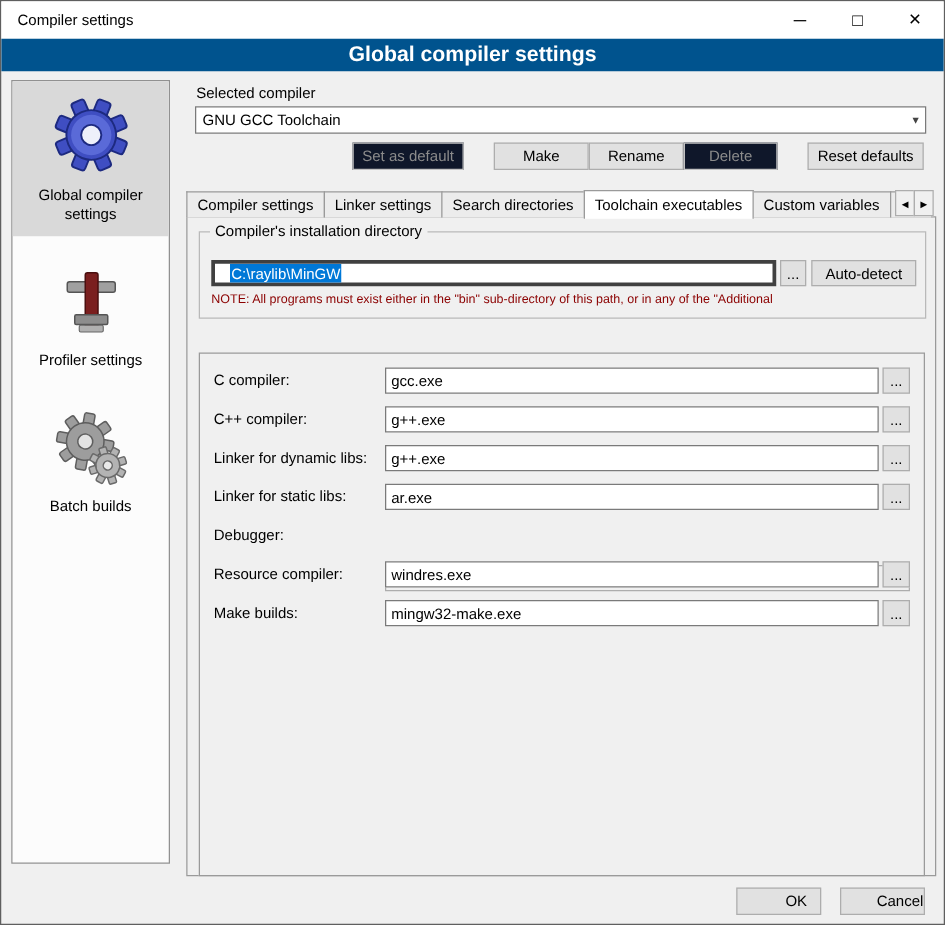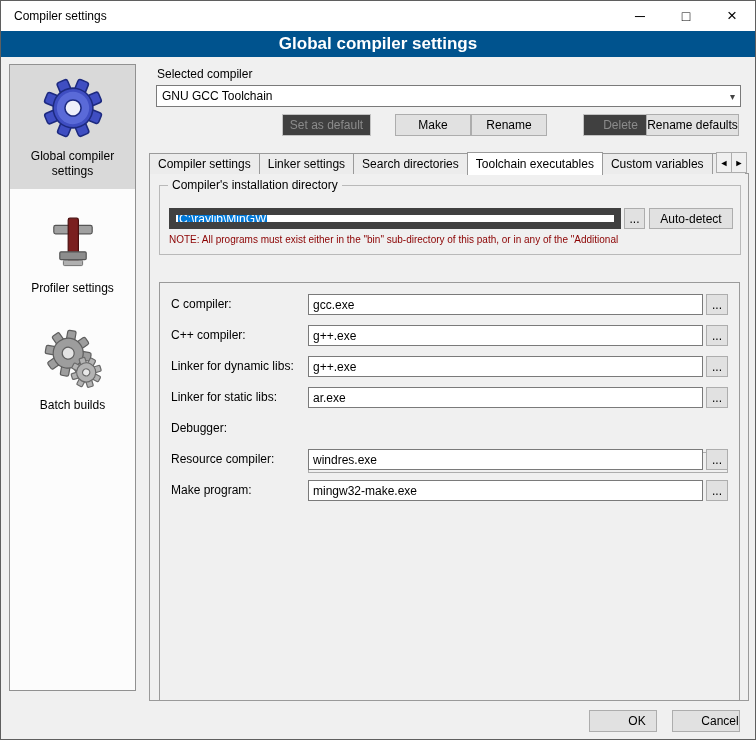--- a/index.html
+++ b/index.html
@@ -24,37 +24,37 @@
   .side-icon.small { width:60px; height:60px; }
   .side-label { text-align:center; font-size:12px; line-height:15px; }
 
   
   .static-label { position:absolute; font-size:12px; }
   .combo { position:absolute; height:22px; background:#fff; border:1px solid #7a7a7a; display:flex; align-items:center; padding:0 5px; cursor:default; }
   .combo .chev { margin-left:auto; font-size:10px; color:#444; }
   .combo.gray { background:#f0f0f0; border-color:#adadad;margin-top:34px; }
 
   .btn { position:absolute; height:22px; background:#e1e1e1; border:1px solid #adadad; font-size:12px; font-family:inherit; display:flex; align-items:center; justify-content:center; cursor:default; }
-  .btn.disabled { color:#8b8b8b; background:#404040; border-color:#c2c2c2;text-align:center; }
+  .btn.disabled { color:#8b8b8b; background:#0f172a; border-color:#c2c2c2;text-align:center; }
 
   
   .tabstrip { position:absolute; left:148px; top:150px; height:23px; display:flex; align-items:flex-end; z-index:3; }
   .tab { height:21px; padding:0 8px; line-height:20px; background:#ececec; border:1px solid #9a9a9a; border-bottom:none; margin-right:-1px; white-space:nowrap; overflow:hidden; cursor:default; }
   .tab.active { height:23px; line-height:23px; background:#ffffff; position:relative; z-index:4; margin-bottom:-1px; }
   .tab.clipped { width:34px; }
   .tab-arrows { position:absolute; top:151px; right:8px; display:flex; z-index:5; }
   .tab-arrow { width:16px; height:21px; background:#f0f0f0; border:1px solid #adadad; font-size:9px; display:flex; align-items:center; justify-content:center; margin-left:-1px; cursor:default; }
 
   .tabpage { position:absolute; left:148px; top:172px; width:600px; height:528px; background:#f0f0f0; border:1px solid #9a9a9a; z-index:2; }
 
   
   .groupbox { position:absolute; left:9px; top:11px; width:582px; height:70px; border:1px solid #b9b9b9; }
   .groupbox-legend { position:absolute; left:8px; top:-8px; background:#f0f0f0; padding:0 4px; font-size:12px; }
 
-  .dir-input { position:absolute; left:9px; top:22px; width:452px; height:21px; background:#fff; border:7px solid #404040; display:flex; align-items:center; padding-left:2px; overflow:hidden; }
+  .dir-input { position:absolute; left:9px; top:22px; width:452px; height:21px; background:#fff; border:3px solid #404040; display:flex; align-items:center; padding-left:12px; overflow:hidden; }
   .dir-input .sel { background:#0078d7; color:#fff; padding:1px 1px; white-space:pre; }
   .note-text { position:absolute; left:9px; top:48px; width:566px; color:#8b0000; font-size:10px; white-space:nowrap; overflow:hidden; }
 
   
   .subtabstrip { position:absolute; left:9px; top:86px; height:23px; display:flex; align-items:flex-end; z-index:3; }
   .subpanel { position:absolute; left:9px; top:108px; width:581px; height:419px; background:#f0f0f0; border:1px solid #9a9a9a; z-index:2; }
 
   .field-row { position:absolute; left:0; width:100%; height:22px; }
   .field-label { position:absolute; left:11px; top:3px; }
   .field-input { position:absolute; left:148px; top:0; width:395px; height:21px; border:1px solid #7a7a7a; background:#fff; font-family:inherit; font-size:12px; padding:0 4px; }
@@ -134,22 +134,22 @@
   <span class="static-label" style="left:156px; top:66px;">Selected compiler</span>
 
   <div class="combo" style="left:155px; top:84px; width:585px;">
     <span>GNU GCC Toolchain</span>
     <span class="chev">▾</span>
   </div>
 
   <button class="btn disabled" style="left:281px; top:113px; width:89px;">Set as default</button>
   <button class="btn" style="left:394px; top:113px; width:76px;">Make</button>
   <button class="btn" style="left:470px; top:113px; width:76px;">Rename</button>
-  <button class="btn disabled" style="left:546px; top:113px; width:75px;margin-left:36px;">Delete</button>
-  <button class="btn" style="left:645px; top:113px; width:93px;">Rename defaults</button>
+  <button class="btn disabled" style="left:546px; top:113px; width:75px;">Delete</button>
+  <button class="btn" style="left:645px; top:113px; width:93px;">Reset defaults</button>
 
   <div class="tabstrip">
     <div class="tab">Compiler settings</div>
     <div class="tab">Linker settings</div>
     <div class="tab">Search directories</div>
     <div class="tab active">Toolchain executables</div>
     <div class="tab">Custom variables</div>
     <div class="tab clipped">Build</div>
   </div>
   <div class="tab-arrows">
@@ -204,21 +204,21 @@
         </div>
       </div>
 
       <div class="field-row" style="top:166px;">
         <span class="field-label">Resource compiler:</span>
         <input class="field-input" value="windres.exe" style="">
         <button class="btn field-browse">...</button>
       </div>
 
       <div class="field-row" style="top:197px;">
-        <span class="field-label">Make program:</span>
+        <span class="field-label">Make builds:</span>
         <input class="field-input" value="mingw32-make.exe" style="">
         <button class="btn field-browse">...</button>
       </div>
 
     </div>
   </div>
 
   <button class="btn footer-btn" style="left:588px;">OK</button>
   <button class="btn footer-btn" style="left:671px;">Cancel</button>
 

